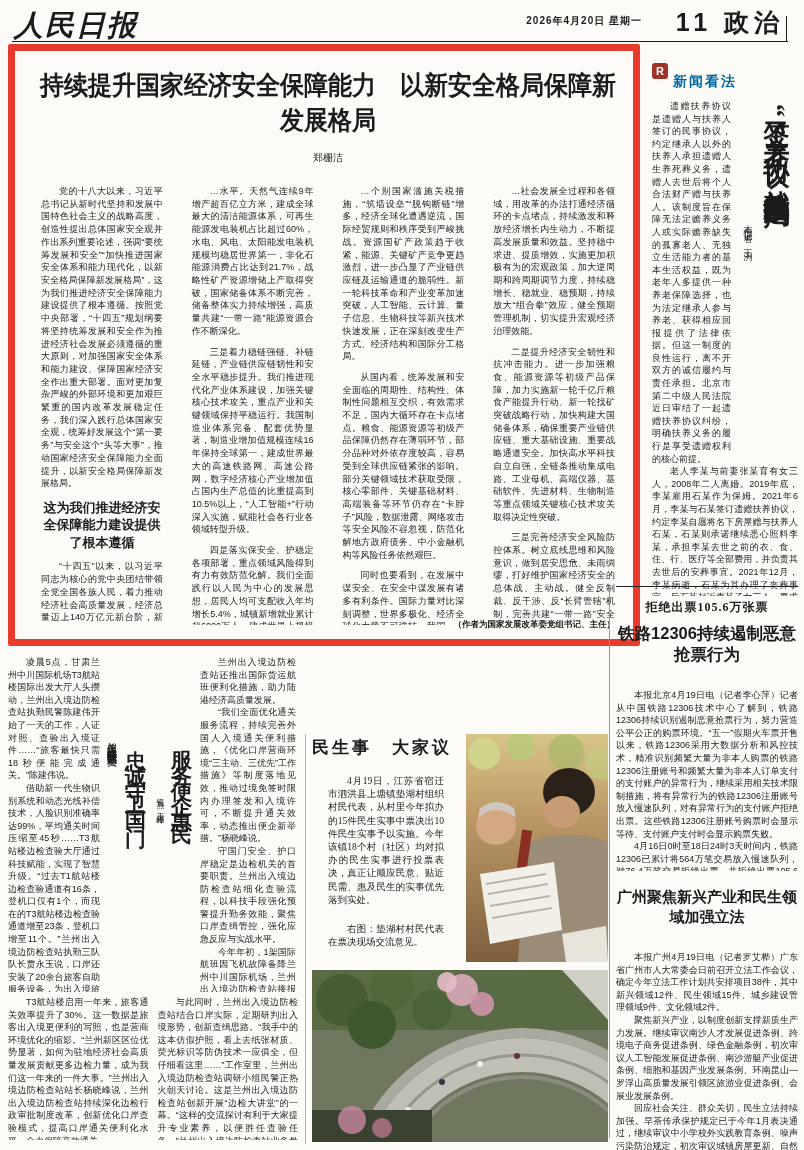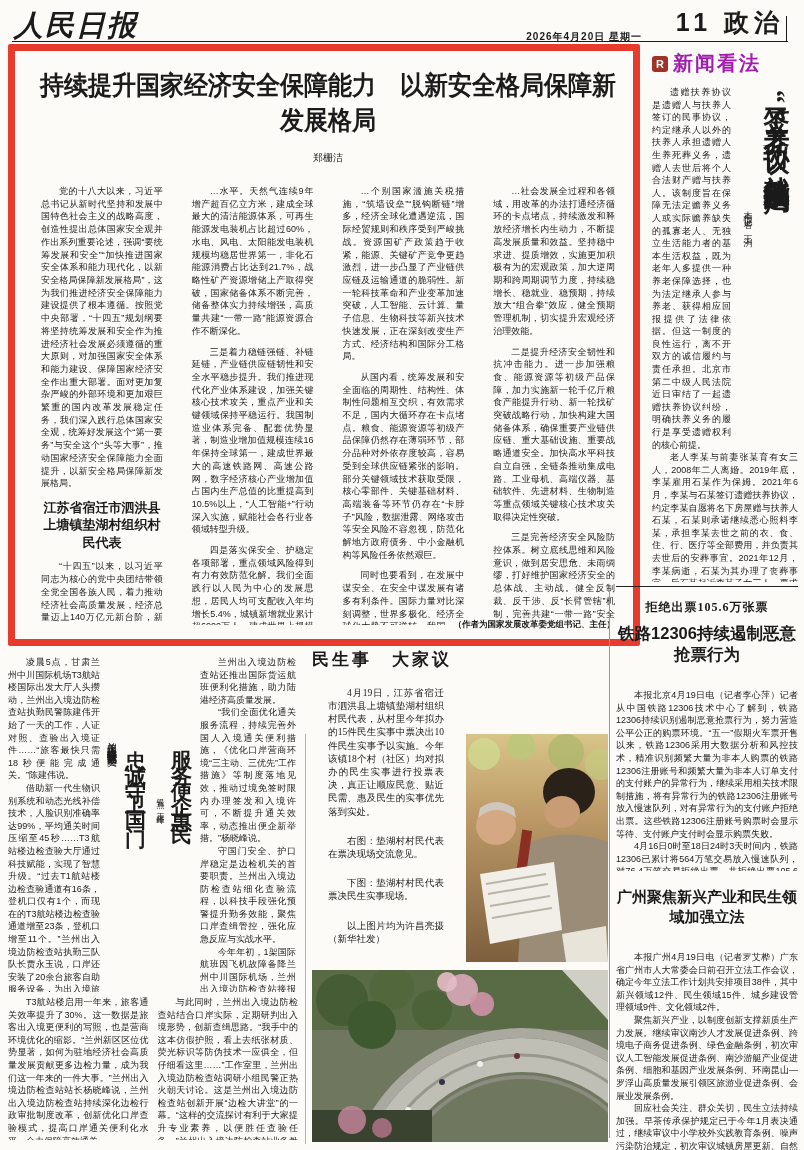--- a/index.html
+++ b/index.html
@@ -2,21 +2,21 @@
 <html><head>
 <meta charset="utf-8">
 <style>
   html,body{margin:0;padding:0;background:#e9e7e2;}
   .page{position:relative;width:804px;height:1150px;margin:0 auto;background:#fcfbf8;
         font-family:"Liberation Sans",sans-serif;color:#1b1b1b;overflow:hidden;}
   
   .hdr{position:absolute;left:12px;top:6px;width:780px;height:36px;}
   .masthead{position:absolute;left:2px;top:0;font-family:"DejaVu Serif",serif;
             font-style:italic;font-weight:700;font-size:29px;letter-spacing:2px;}
-  .hdr-date{position:absolute;right:150px;top:24px;font-size:10px;font-weight:700;letter-spacing:1px;}
+  .hdr-date{position:absolute;right:150px;top:8px;font-size:10px;font-weight:700;letter-spacing:1px;}
   .hdr-page{position:absolute;right:8px;top:0px;font-size:25px;font-weight:600;letter-spacing:5px;}
   .hdr-rule{position:absolute;left:12px;top:41px;width:776px;height:0;border-top:1.6px solid #1a1a1a;}
   .hdr-tick{position:absolute;left:786px;top:16px;width:0;height:26px;border-right:1.6px solid #1a1a1a;
             border-bottom-right-radius:4px;}
   
   .main-box{position:absolute;left:8px;top:44px;width:618px;height:588px;
             border:7px solid #e73b2e;border-radius:2px;background:#fcfbf8;padding:0;}
   .main-inner{position:relative;width:100%;height:100%;padding:14px 10px 8px 18px;box-sizing:border-box;}
   .main-headline{text-align:center;font-size:24px;font-weight:800;letter-spacing:0px;
                  transform:scaleY(1.08);margin-top:6px;}
@@ -26,21 +26,21 @@
   .mcol p{margin:8px;text-indent:2em;}
   .m-subhead{font-size:13px;font-weight:800;text-align:center;line-height:17.5px;
              margin:9px 4px;text-indent:0;}
   .closing-note{position:absolute;right:18px;bottom:8px;font-size:8.5px;background:#fcfbf8;
                 padding-left:6px;font-weight:600;}
   
   .sidebar{position:absolute;left:652px;top:50px;width:146px;}
   .sb-head{display:flex;align-items:center;gap:5px;}
   .sb-logo{width:16px;height:16px;background:#a03226;color:#fff;font-size:11px;font-weight:800;
            display:flex;align-items:center;justify-content:center;border-radius:3px;}
-  .sb-title{font-size:20px;font-weight:800;color:#a21caf;letter-spacing:2px;}
+  .sb-title{font-size:14px;font-weight:800;color:#0369a1;letter-spacing:2px;margin-top:23px;}
   .sb-article{margin-top:9px;height:496px;overflow:hidden;font-size:9px;line-height:12.6px;text-align:justify;}
   .sb-article p{margin:0;text-indent:2em;}
   .v-wrap{float:right;height:352px;margin-left:7px;display:flex;}
   .v-byline{writing-mode:vertical-rl;font-size:9px;letter-spacing:3px;width:16px;
             padding-top:118px;font-family:"Liberation Serif",serif;}
   .v-headline{writing-mode:vertical-rl;font-size:26px;font-weight:600;width:44px;
               letter-spacing:2px;line-height:44px;font-family:"Liberation Serif",serif;}
   
   .right-bottom{position:absolute;left:616px;top:586px;width:182px;border-top:1.6px solid #222;
                 padding-top:12px;}
@@ -67,21 +67,21 @@
              justify-content:center;gap:4px;height:336px;}
   .lz-kicker{writing-mode:vertical-rl;font-size:10px;letter-spacing:1px;width:14px;line-height:14px;}
   .lz-title{writing-mode:vertical-rl;font-size:21px;font-weight:800;width:27px;line-height:27px;
             letter-spacing:15px;}
   .lz-authors{writing-mode:vertical-rl;font-size:8px;width:12px;padding-top:58px;letter-spacing:2px;
               font-family:"Liberation Serif",serif;}
   .lz-bottom{display:flex;gap:9px;height:144px;margin-top:4px;}
   .lz-colC,.lz-colD{flex:1;}
   
   .rog{margin-left:7px;padding-left:6px;border-left:1px solid #b5b2aa;margin-top:78px;width:296px;flex:none;}
-  .rog-row1{display:flex;gap:6px;height:228px;align-items:flex-end;}
+  .rog-row1{display:flex;gap:6px;height:228px;}
   .minsheng{width:148px;flex:none;overflow:hidden;}
   .ms-title{font-size:17px;font-weight:800;letter-spacing:3px;margin:2px 0 8px;}
   .ms-body{font-size:9.5px;line-height:13.2px;text-align:justify;
            font-family:"Liberation Serif",serif;}
   .ms-body p{margin:16px;text-indent:2em;}
   .photo1{width:142px;flex:none;height:228px;overflow:hidden;}
   .photo2{margin-top:8px;width:296px;height:172px;overflow:hidden;}
   .photo1 svg,.photo2 svg{display:block;}
 </style>
 </head>
@@ -99,21 +99,21 @@
 
   <section class="main-box">
     <div class="main-inner">
       <h1 class="main-headline">持续提升国家经济安全保障能力　以新安全格局保障新发展格局</h1>
       <div class="main-author">郑栅洁</div>
       <div class="main-cols">
         <div class="mcol">
           <div>
               <p>党的十八大以来，习近平总书记从新时代坚持和发展中国特色社会主义的战略高度，创造性提出总体国家安全观并作出系列重要论述，强调“要统筹发展和安全”“加快推进国家安全体系和能力现代化，以新安全格局保障新发展格局”，这为我们推进经济安全保障能力建设提供了根本遵循。按照党中央部署，“十四五”规划纲要将坚持统筹发展和安全作为推进经济社会发展必须遵循的重大原则，对加强国家安全体系和能力建设、保障国家经济安全作出重大部署。面对更加复杂严峻的外部环境和更加艰巨繁重的国内改革发展稳定任务，我们深入践行总体国家安全观，统筹好发展这个“第一要务”与安全这个“头等大事”，推动国家经济安全保障能力全面提升，以新安全格局保障新发展格局。</p>
             </div>
-          <h3 class="m-subhead">江苏省宿迁市泗洪县上塘镇垫湖村组织村民代表</h3>
+          <h3 class="m-subhead">这为我们推进经济安全保障能力建设提供了根本遵循</h3>
           <div>
               <p>“十四五”以来，以习近平同志为核心的党中央团结带领全党全国各族人民，着力推动经济社会高质量发展，经济总量迈上140万亿元新台阶，新质生产力稳步发展，经济持续保持向新向优发展态势，以实打实的发展成果筑牢国家安全的实力基础。同时，持续推进国家安全体系和能力现代化，支持重点领域安全能力建设，加快建设大国储备体系，一系列重大风险挑战得到有效应对，为经济社会发展营造了有利的安全环境。</p>
             </div>
         </div>
         <div class="mcol">
           <div>
               <p>…水平。天然气连续9年增产超百亿立方米，建成全球最大的清洁能源体系，可再生能源发电装机占比超过60%，水电、风电、太阳能发电装机规模均稳居世界第一，非化石能源消费占比达到21.7%，战略性矿产资源增储上产取得突破，国家储备体系不断完善，储备整体实力持续增强，高质量共建“一带一路”能源资源合作不断深化。</p>
               <p>三是着力稳链强链、补链延链，产业链供应链韧性和安全水平稳步提升。我们推进现代化产业体系建设，加强关键核心技术攻关，重点产业和关键领域保持平稳运行。我国制造业体系完备、配套优势显著，制造业增加值规模连续16年保持全球第一，建成世界最大的高速铁路网、高速公路网，数字经济核心产业增加值占国内生产总值的比重提高到10.5%以上，“人工智能+”行动深入实施，赋能社会各行业各领域转型升级。</p>
               <p>四是落实保安全、护稳定各项部署，重点领域风险得到有力有效防范化解。我们全面践行以人民为中心的发展思想，居民人均可支配收入年均增长5.4%，城镇新增就业累计超6000万人，建成世界上规模最大的教育体系、社会保障体系、医疗卫生体系，地方政府隐性债务风险整体缓释，推动中小金融机构改革化险。</p>
             </div>

